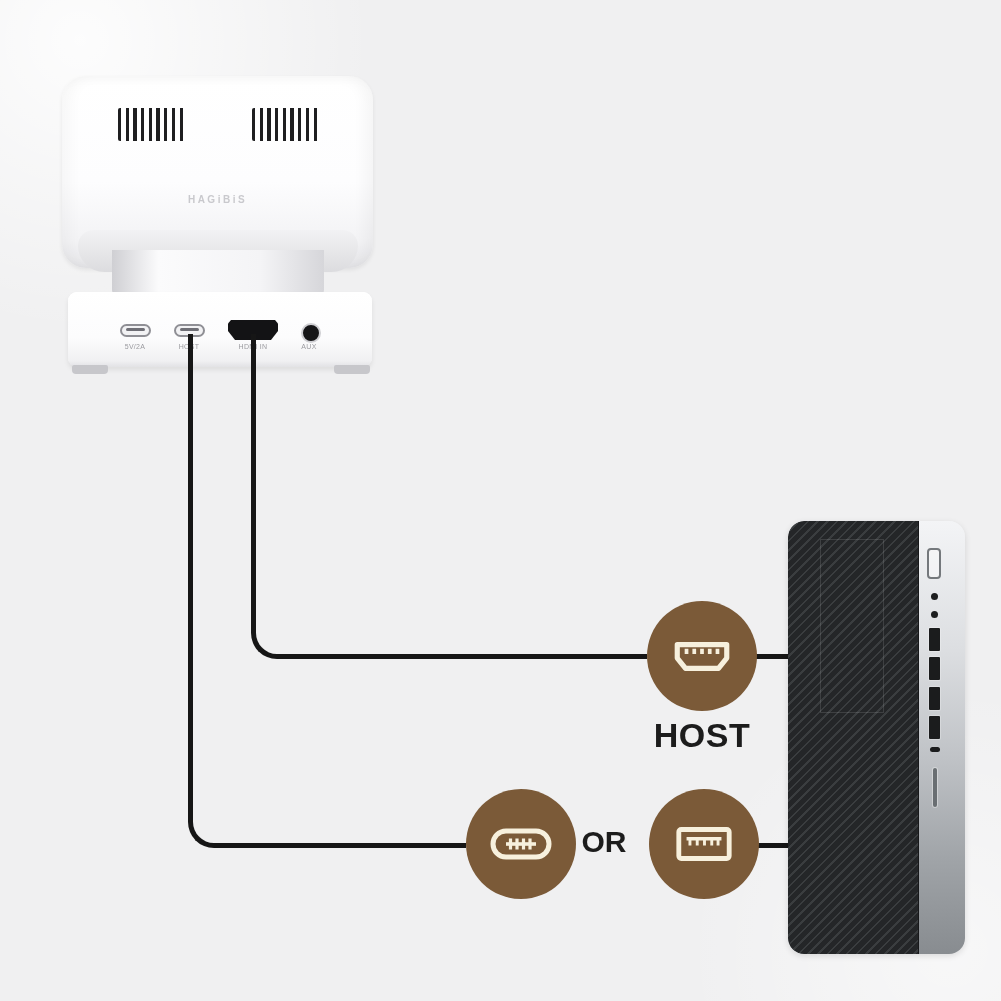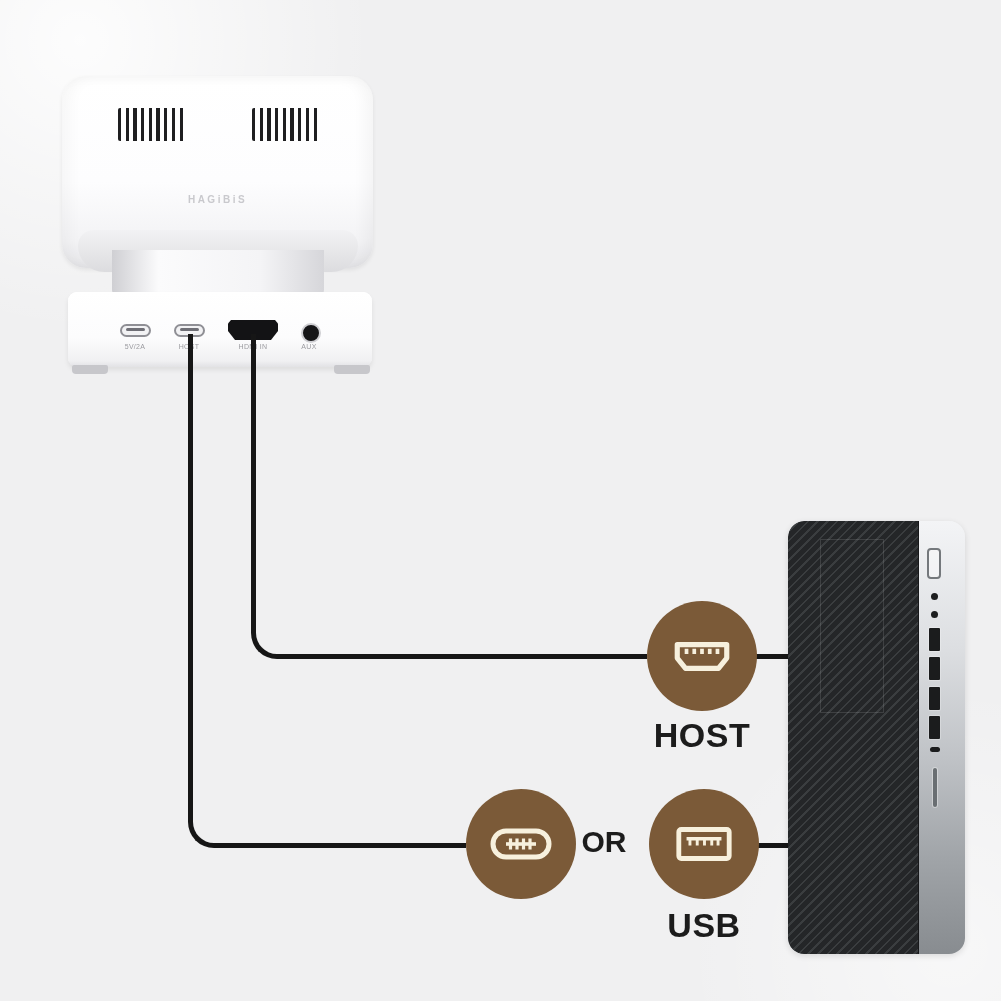--- a/index.html
+++ b/index.html
@@ -174,16 +174,15 @@
   </div>
   <div class="conn-circle" style="left:649px;top:789px;background:#7B5A38;">
     <svg width="62" height="46" viewBox="0 0 64 46">
       <rect x="6" y="8" width="52" height="30" rx="2.5" fill="none" stroke="#F7F0DD" stroke-width="5"></rect>
       <path d="M14 17.5 H50" stroke="#F7F0DD" stroke-width="3.6"></path>
       <path d="M17.5 17.5 v7 M25 17.5 v7 M32.5 17.5 v7 M40 17.5 v7 M46.5 17.5 v7" stroke="#F7F0DD" stroke-width="3"></path>
     </svg>
   </div>
 
   <span class="conn-label" style="left:632px;top:716px;width:140px;">HOST</span>
-  <span class="conn-label" style="left:634px;top:906px;width:140px;">USB</span>
   <span class="or-text">OR</span>
 
 </div>
 
 </body></html>

